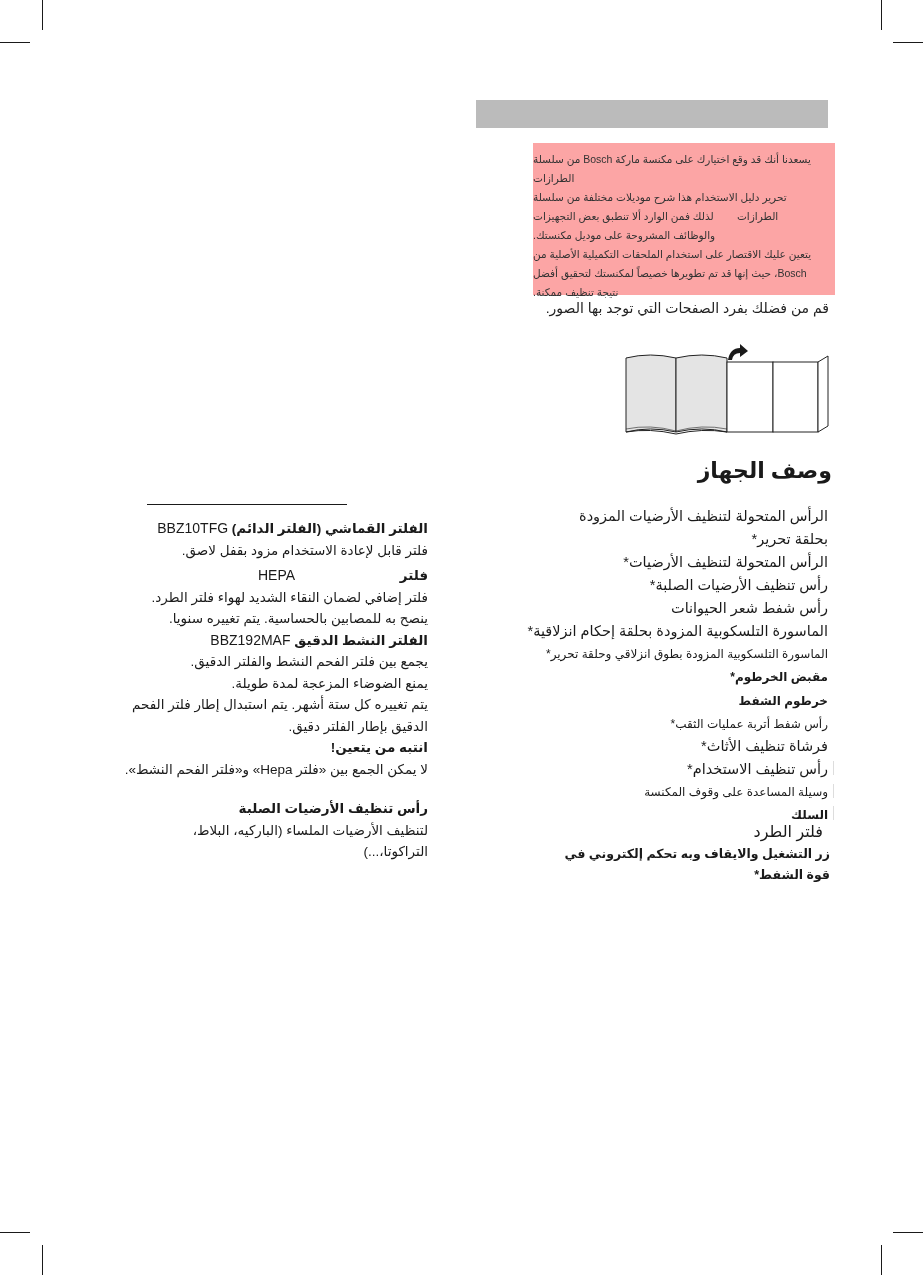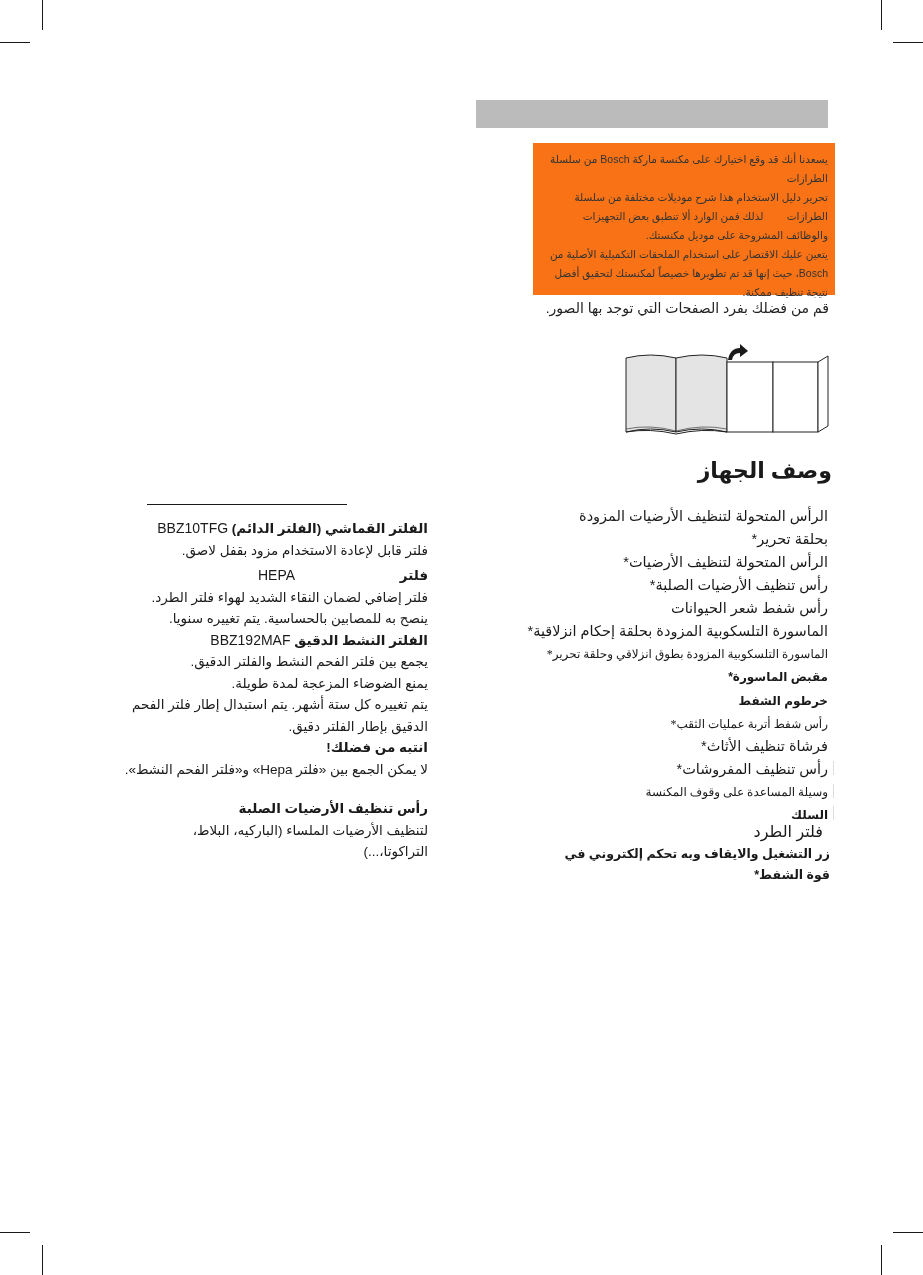--- a/index.html
+++ b/index.html
@@ -5,35 +5,35 @@
     html, body { margin: 0; padding: 0; background: #ffffff; }
     body { width: 923px; height: 1275px; position: relative; overflow: hidden;
            font-family: "Liberation Sans", "DejaVu Sans", sans-serif; color: #1a1a1a; }
     .crop { position: absolute; background: #1a1a1a; }
     .crop.v { width: 1px; height: 30px; }
     .crop.h { height: 1px; width: 30px; }
 
     .header-bar { position: absolute; left: 476px; top: 100px; width: 352px; height: 28px; background: #bbbbbb; }
 
     .intro-box { position: absolute; left: 533px; top: 143px; width: 302px; height: 152px;
-                 background: #f97316; direction: rtl; text-align: right; font-size: 10.5px;
+                 background: #fca5a5; direction: rtl; text-align: left; font-size: 10.5px;
                  line-height: 19px; color: #333; padding: 7px 7px 0 0; box-sizing: border-box; }
     .intro-box p { margin: 0; }
 
     .unfold-note { position: absolute; right: 94px; top: 300px; direction: rtl; font-size: 14px; color: #222; white-space: nowrap; }
 
     .illustration { position: absolute; left: 620px; top: 340px; width: 215px; height: 100px; }
 
     .section-title { position: absolute; right: 91px; top: 458px; direction: rtl; font-size: 22px; font-weight: bold; color: #1a1a1a; }
 
     .parts-list { position: absolute; right: 95px; top: 505px; width: 320px; direction: rtl; text-align: right; }
     .parts-list .item { position: relative; white-space: nowrap; color: #1a1a1a; text-align: right; }
     .parts-list .item .bar { position: absolute; right: -6px; top: 3px; width: 1px; height: 14px; background: #dddddd; }
     .i-lg { font-size: 14.5px; line-height: 23px; }
-    .i-sm { font-size: 12px; line-height: 22px; font-family: Liberation Serif, serif; }
+    .i-sm { font-size: 12px; line-height: 22px; }
     .i-bold { font-weight: bold; font-size: 12px; line-height: 24px; }
     .i-wrap { white-space: normal !important; }
 
     .exhaust-title { position: absolute; right: 100px; top: 822px; direction: rtl; font-size: 16px; color: #1a1a1a; }
     .switch-text { position: absolute; right: 93px; top: 844px; width: 280px; direction: rtl; text-align: right; font-size: 12.5px; line-height: 21px; font-weight: bold; color: #1a1a1a; }
 
     .divider { position: absolute; left: 147px; top: 504px; width: 200px; height: 1px; background: #1a1a1a; }
 
     .left-col { position: absolute; right: 495px; top: 518px; width: 320px; direction: rtl; text-align: right; font-size: 13.5px; line-height: 21.5px; color: #1a1a1a; }
     .left-col .hdr { font-weight: bold; }
@@ -85,25 +85,25 @@
 
 <div class="section-title">وصف الجهاز</div>
 
 <div class="parts-list">
   <div class="item i-lg i-wrap" style="width:280px; margin-left:auto;">الرأس المتحولة لتنظيف الأرضيات المزودة بحلقة تحرير*</div>
   <div class="item i-lg">الرأس المتحولة لتنظيف الأرضيات*</div>
   <div class="item i-lg">رأس تنظيف الأرضيات الصلبة*</div>
   <div class="item i-lg">رأس شفط شعر الحيوانات</div>
   <div class="item i-lg">الماسورة التلسكوبية المزودة بحلقة إحكام انزلاقية*</div>
   <div class="item i-sm">الماسورة التلسكوبية المزودة بطوق انزلاقي وحلقة تحرير*</div>
-  <div class="item i-bold">مقبض الماسورة*</div>
+  <div class="item i-bold">مقبض الخرطوم*</div>
   <div class="item i-bold">خرطوم الشفط</div>
   <div class="item i-sm">رأس شفط أتربة عمليات الثقب*</div>
   <div class="item i-lg">فرشاة تنظيف الأثاث*</div>
-  <div class="item i-lg"><span class="bar"></span><span>رأس تنظيف المفروشات*</span></div>
+  <div class="item i-lg"><span class="bar"></span><span>رأس تنظيف الاستخدام*</span></div>
   <div class="item i-sm"><span class="bar"></span><span>وسيلة المساعدة على وقوف المكنسة</span></div>
   <div class="item i-bold"><span class="bar"></span><span>السلك</span></div>
 </div>
 
 <div class="exhaust-title">فلتر الطرد</div>
 <div class="switch-text">زر التشغيل والايقاف وبه تحكم إلكتروني في قوة الشفط*</div>
 
 <div class="divider"></div>
 
 <div class="left-col">
@@ -120,19 +120,19 @@
   <p>فلتر إضافي لضمان النقاء الشديد لهواء فلتر الطرد.</p>
   <p>ينصح به للمصابين بالحساسية. يتم تغييره سنويا.</p>
   <p class="hdr">
     <span>الفلتر النشط الدقيق</span>
     <span class="model">BBZ192MAF</span>
   </p>
   <p>يجمع بين فلتر الفحم النشط والفلتر الدقيق.</p>
   <p>يمنع الضوضاء المزعجة لمدة طويلة.</p>
   <p>يتم تغييره كل ستة أشهر. يتم استبدال إطار فلتر الفحم</p>
   <p>الدقيق بإطار الفلتر دقيق.</p>
-  <p class="hdr">انتبه من فضلك!</p>
+  <p class="hdr">انتبه من يتعين!</p>
   <p>لا يمكن الجمع بين «فلتر Hepa» و«فلتر الفحم النشط».</p>
   <div class="gap"></div>
   <p class="hdr">رأس تنظيف الأرضيات الصلبة</p>
   <p>لتنظيف الأرضيات الملساء (الباركيه، البلاط،</p>
   <p>التراكوتا،...)</p>
 </div>
 
 </body></html>

